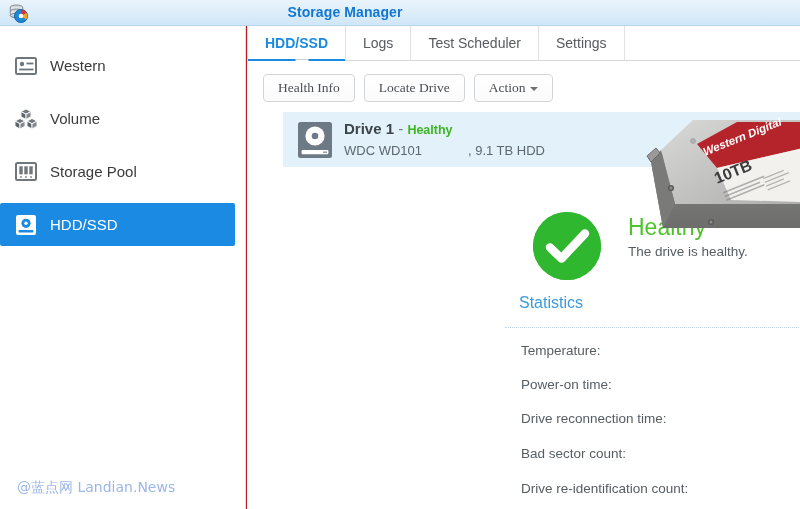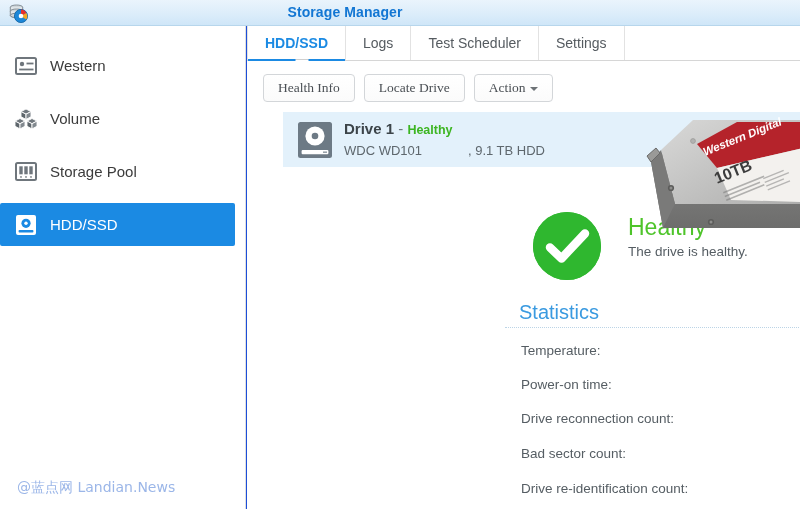--- a/index.html
+++ b/index.html
@@ -6,21 +6,21 @@
   html, body {
     margin: 0; padding: 0;
     width: 800px; height: 509px;
     overflow: hidden;
     background: #ffffff;
     font-family: "Liberation Sans", "DejaVu Sans", sans-serif;
   }
   #app {
     position: relative;
     width: 800px; height: 509px;
-    background: #1d4ed8;
+    background: #b91c1c;
     overflow: hidden;
   }
 
   
   .titlebar {
     position: absolute; left: 0; top: 0;
     width: 800px; height: 26px;
     background: linear-gradient(to bottom, #eaf4fc 0%, #dcedfa 55%, #cfe6f8 100%);
     border-bottom: 1px solid #b7d6ec;
   }
@@ -189,22 +189,22 @@
     color: #4ec42a;
   }
   .health-desc {
     position: absolute; left: 381px; top: 218px;
     font-size: 13.5px;
     color: #555d63;
   }
 
   
   .stats-title {
-    position: absolute; left: 272px; top: 275px;
-    font-size: 20px;
+    position: absolute; left: 272px; top: 268px;
+    font-size: 16px;
     color: #3a9ae0;
   }
   .stats-rule {
     position: absolute; left: 258px; top: 301px;
     width: 542px; height: 0;
     border-top: 1px dotted #bcd4e6;
   }
   .stat-row {
     position: absolute; left: 0;
     width: 553px; height: 20px;
@@ -378,21 +378,21 @@
     <div class="stat-row" style="top:317px;">
       <span class="stat-label">Temperature:</span>
 
       <span class="stat-note"></span>
     </div>
     <div class="stat-row" style="top:351px;">
       <span class="stat-label">Power-on time:</span>
 
     </div>
     <div class="stat-row" style="top:385px;">
-      <span class="stat-label">Drive reconnection count:</span>
+      <span class="stat-label">Drive reconnection time:</span>
 
       <span class="stat-note"></span>
     </div>
     <div class="stat-row" style="top:420px;text-align:center;">
       <span class="stat-label">Bad sector count:</span>
 
       <span class="stat-note"></span>
     </div>
     <div class="stat-row" style="top:455px;">
       <span class="stat-label">Drive re-identification count:</span>

